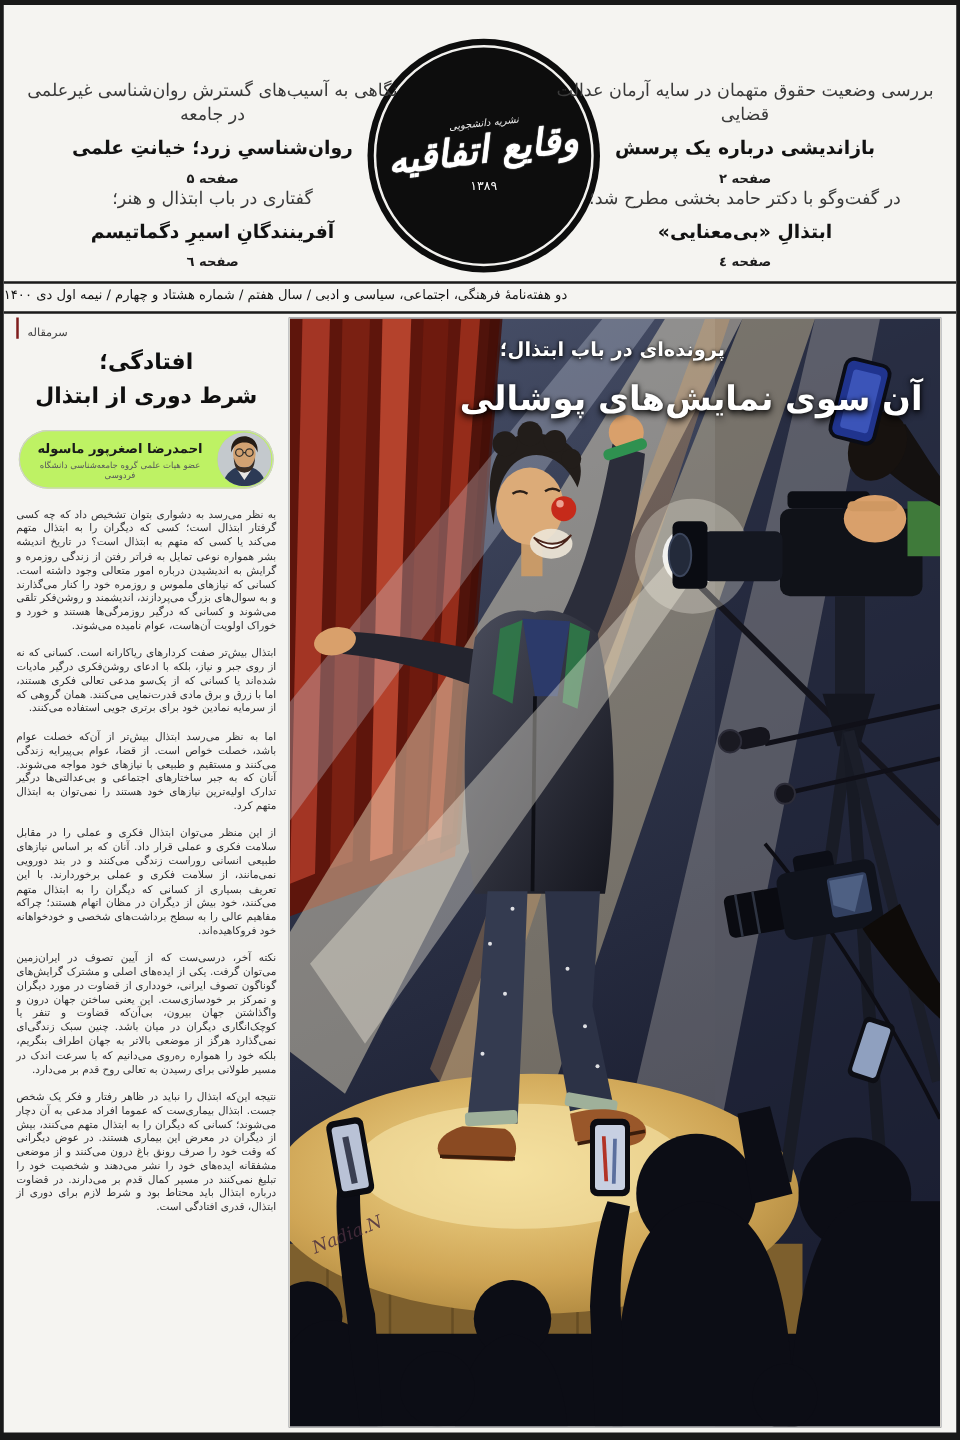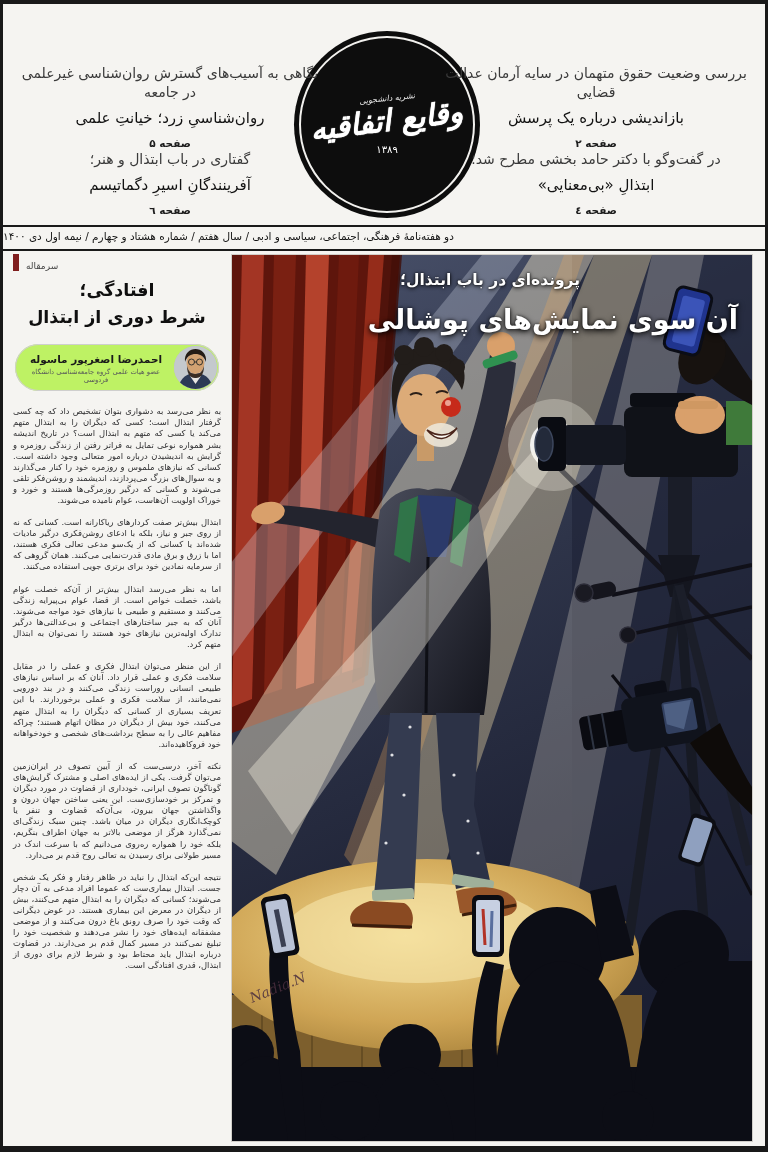--- a/index.html
+++ b/index.html
@@ -25,33 +25,33 @@
   .masthead-tagline{font-size:8px;font-family:"DejaVu Serif",serif;font-style:italic;opacity:.92;transform:rotate(-6deg);margin-bottom:2px;}
   .masthead-title{
     font-family:"DejaVu Serif",serif;font-weight:bold;font-style:italic;
     font-size:30px;line-height:1.05;transform:rotate(-7deg);white-space:nowrap;
     text-shadow:0 0 1px #fff;
   }
   .masthead-year{font-size:10px;margin-top:8px;letter-spacing:2px;}
   
   .teaser{position:absolute;text-align:center;direction:rtl;}
   .teaser .kick{font-size:14px;color:#3a3a3a;line-height:1.35;}
-  .teaser .ttl{font-size:15px;font-weight:normal;color:#121212;margin-top:7px;line-height:1.3;}
+  .teaser .ttl{font-size:15px;font-weight:bold;color:#121212;margin-top:7px;line-height:1.3;}
   .teaser .pg{font-size:10.5px;font-weight:bold;color:#1d1d1d;margin-top:9px;}
   .t-left{left:14px;width:306px;}
   .t-right{left:428px;width:330px;}
   .row1{top:60px;} .row2{top:146px;}
   
   .rule1{position:absolute;left:0;right:0;top:221px;height:2px;background:#1a1a1a;}
   .infoline{position:absolute;left:0;right:0;top:226px;text-align:left;direction:rtl;
     font-size:10.5px;font-weight:normal;color:#141414;}
   .rule2{position:absolute;left:0;right:0;top:245px;height:1.5px;background:#1a1a1a;}
   
   .edit-col{position:absolute;left:10px;top:250px;width:208px;direction:rtl;}
-  .section-row{border-left:6px solid #7f1d1d;padding-left:7px;text-align:left;height:17px;direction:ltr;}
+  .section-row{border-left:2px solid #7f1d1d;padding-left:7px;text-align:left;height:17px;direction:ltr;}
   .section-row span{direction:rtl;unicode-bidi:embed;font-size:9px;color:#444;}
   .edit-title{font-size:17.5px;font-weight:bold;color:#0f0f0f;text-align:center;line-height:1.55;margin-top:6px;}
   .author-pill{position:relative;height:47px;border-radius:24px;background:#bef264;margin:13px 2px 15px 2px;
     box-shadow:0 0 0 1px #cfcfce inset;}
   .author-photo{position:absolute;right:2px;top:2px;width:43px;height:43px;border-radius:50%;overflow:hidden;background:#b9bec4;}
   .author-name{font-size:10.5px;font-weight:bold;color:#1a1a1a;text-align:center;padding:9px 50px 2px 8px;}
   .author-aff{font-size:6.8px;color:#56565a;text-align:center;padding:1px 50px 0 8px;}
   .body-par{font-size:8.4px;line-height:1.32;color:#2f2f31;text-align:justify;margin:0 0 11px 0;}
   
   .artwork{position:absolute;left:228px;top:250px;width:520px;height:886px;background:#2b3147;

